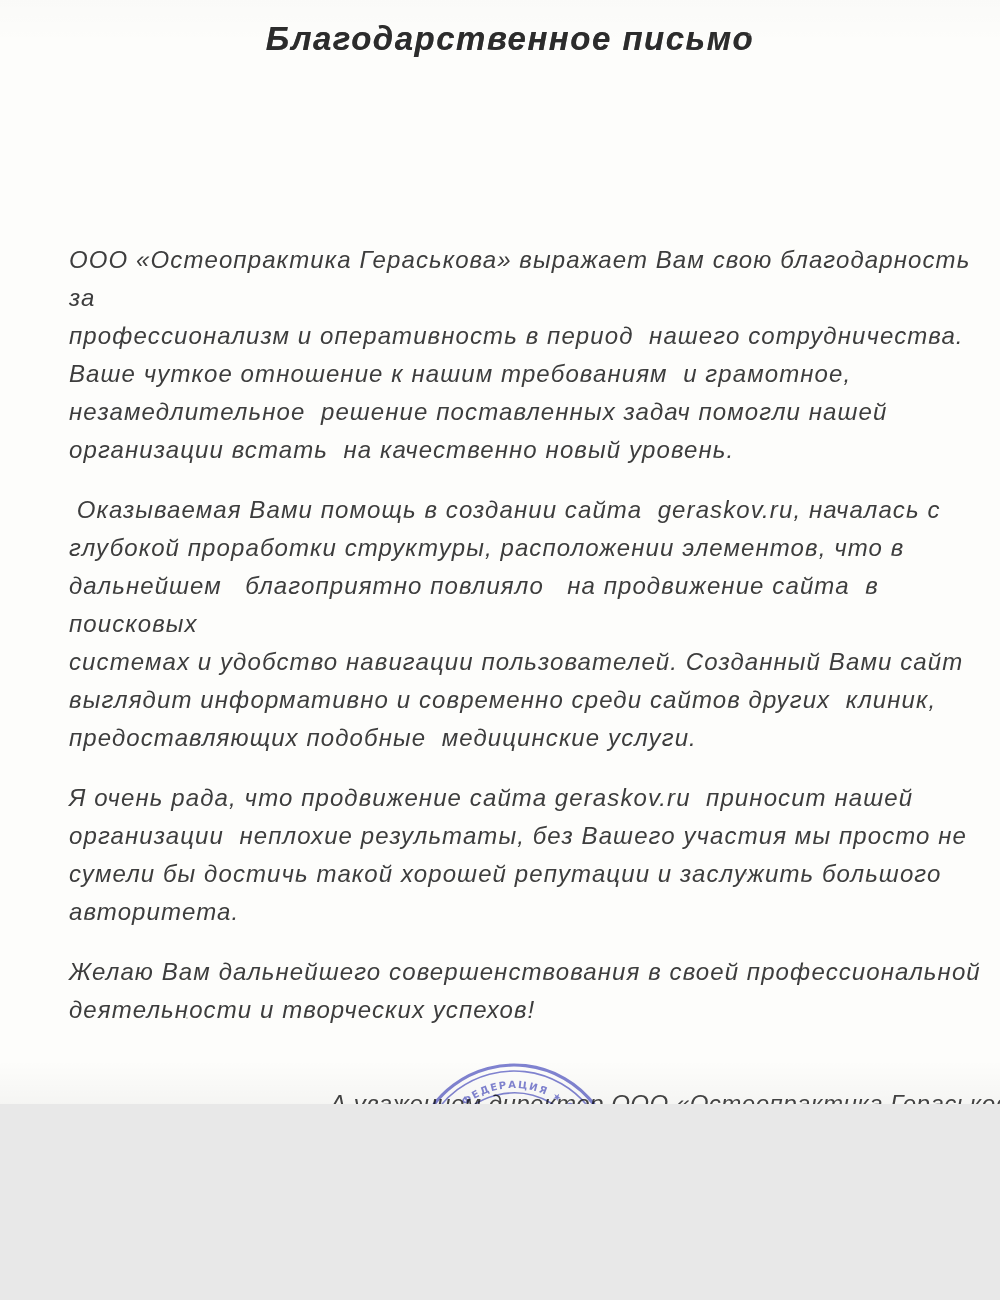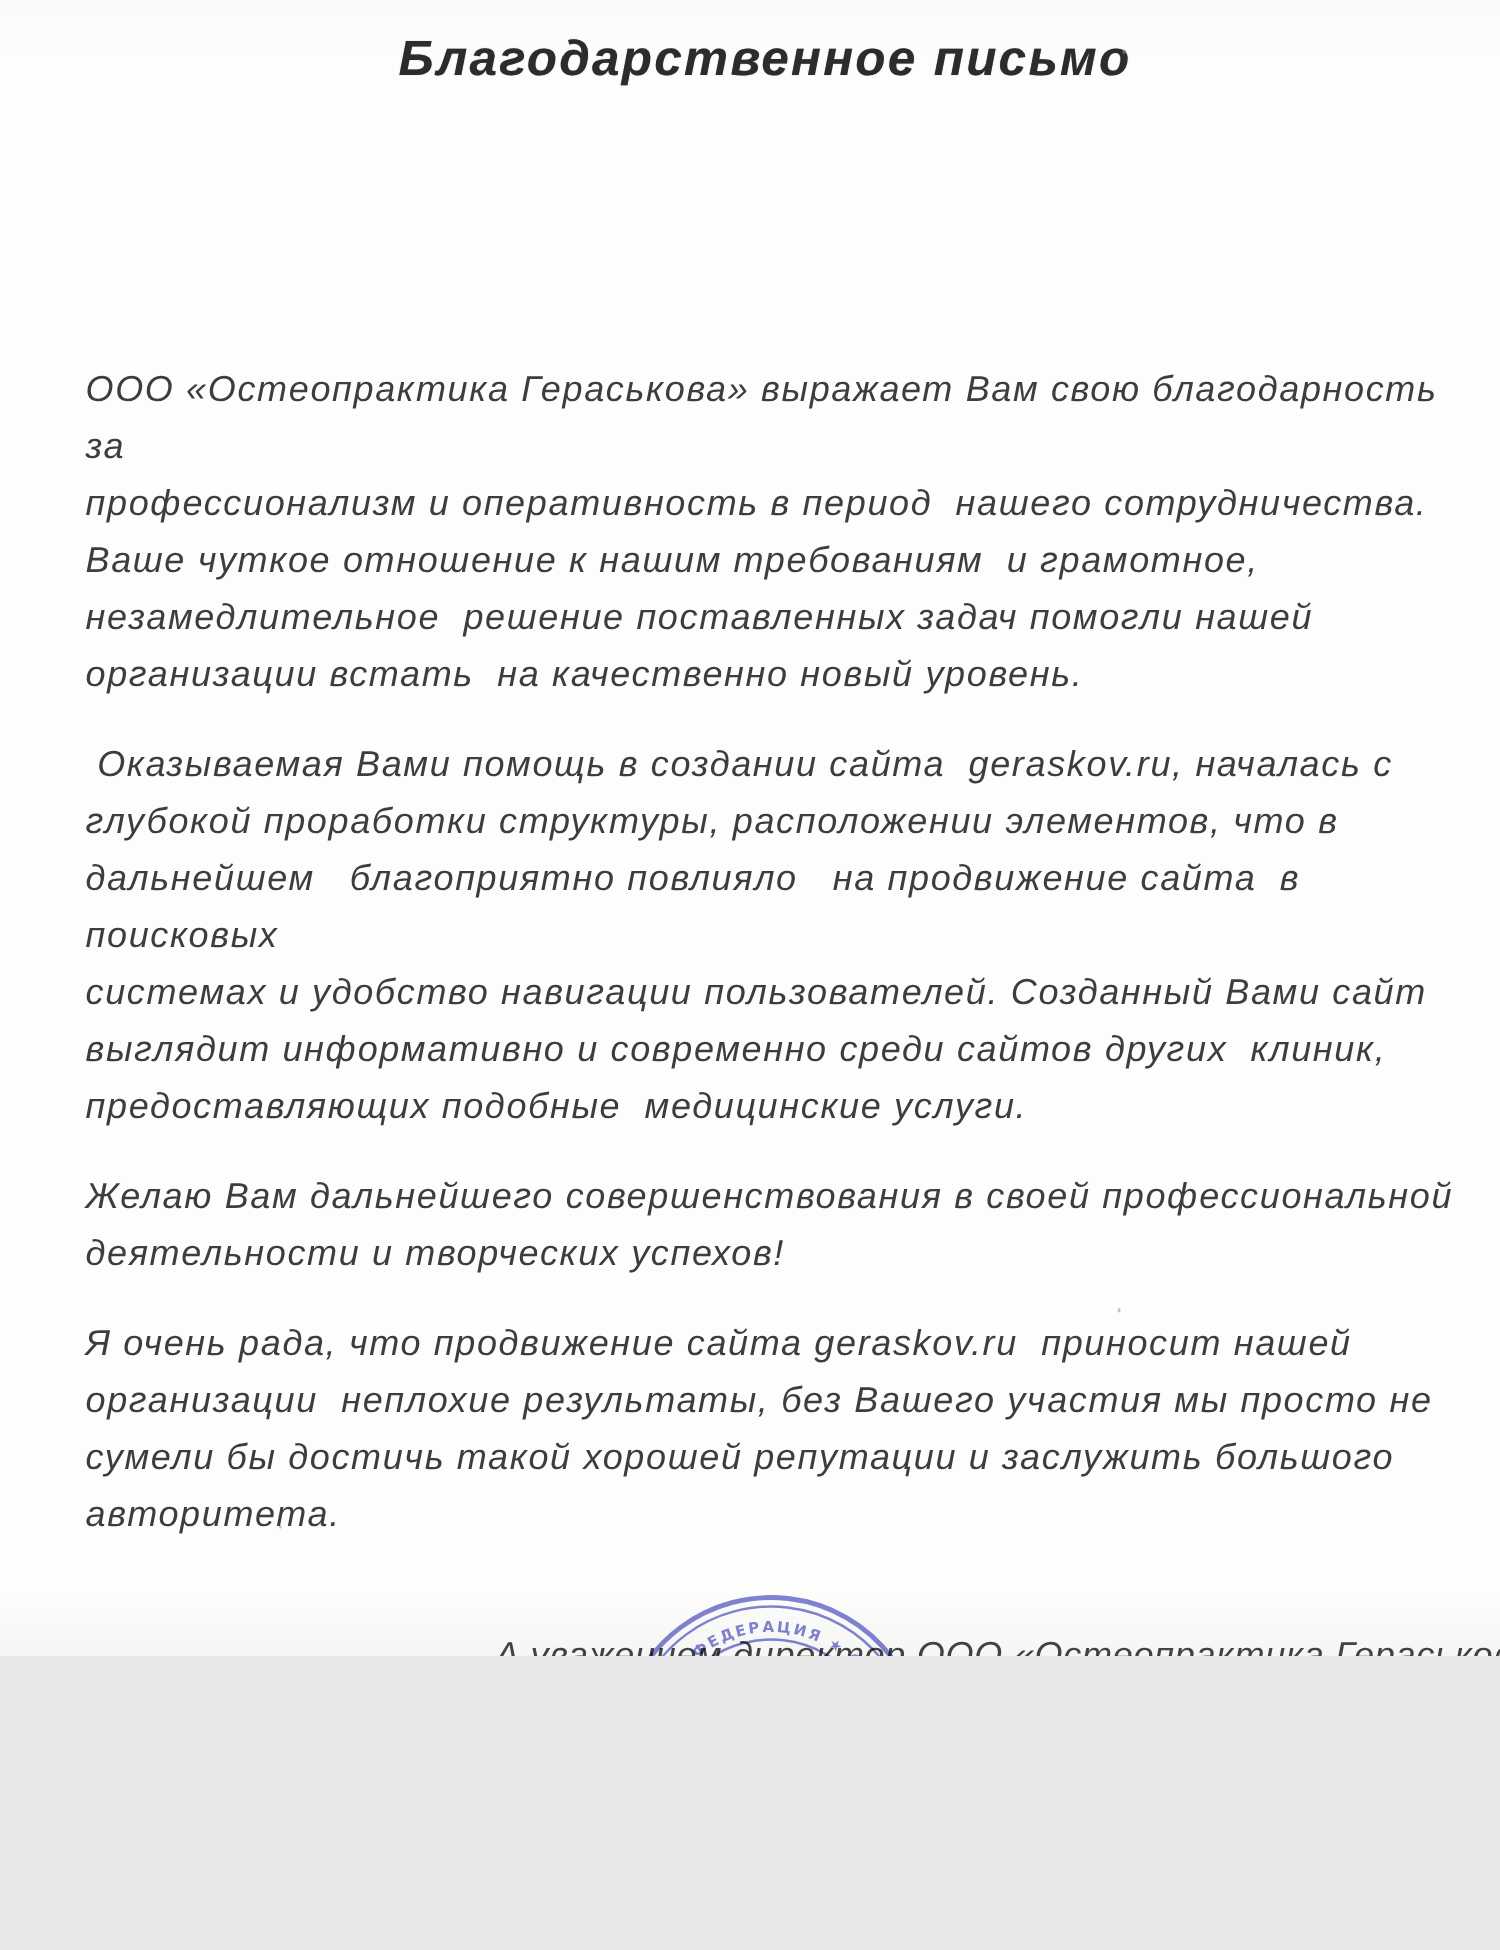--- a/index.html
+++ b/index.html
@@ -19,21 +19,21 @@
     text-shadow:0 0 0.6px rgba(40,40,40,0.55);
   }
   .salutation {
     position:absolute; top:144px; left:238px;
     font-size:26px; letter-spacing:1.3px; color:#3a3a3a;
   }
   .body-text {
     position:absolute; top:241px; left:57px; width:925px;
     font-size:24px; line-height:38px; letter-spacing:1.1px;
   }
-  .body-text p { margin:0 0 22px 0; white-space:pre-wrap; }
+  .body-text p { margin:0 0 22px 12px; white-space:pre-wrap; }
   .closing-line {
     position:absolute; top:1090px; left:330px;
     font-size:24px; letter-spacing:0.5px; color:#424242; white-space:nowrap;
   }
   .seal-mark {
     position:absolute; top:1140px; left:432px;
     font-size:23px; letter-spacing:1px; color:#4a4a4a;
   }
   .sig-line {
     position:absolute; top:1166px; left:547px; width:238px; height:0;
@@ -67,26 +67,26 @@
 профессионализм и оперативность в период  нашего сотрудничества.
 Ваше чуткое отношение к нашим требованиям  и грамотное,
 незамедлительное  решение поставленных задач помогли нашей
 организации встать  на качественно новый уровень.</p>
     <p> Оказываемая Вами помощь в создании сайта  geraskov.ru, началась с
 глубокой проработки структуры, расположении элементов, что в
 дальнейшем   благоприятно повлияло   на продвижение сайта  в поисковых
 системах и удобство навигации пользователей. Созданный Вами сайт
 выглядит информативно и современно среди сайтов других  клиник,
 предоставляющих подобные  медицинские услуги.</p>
-    <p>Желаю Вам дальнейшего совершенствования в своей профессиональной
-деятельности и творческих успехов!</p>
     <p>Я очень рада, что продвижение сайта geraskov.ru  приносит нашей
 организации  неплохие результаты, без Вашего участия мы просто не
 сумели бы достичь такой хорошей репутации и заслужить большого
 авторитета.</p>
+    <p>Желаю Вам дальнейшего совершенствования в своей профессиональной
+деятельности и творческих успехов!</p>
   </div>
 
   <div class="closing-line">А уважением директор ООО «Остеопрактика Гераськова »</div>
 
   <div class="seal-mark">М.П.</div>
 
   <div class="sig-line"></div>
 
   <div class="signee">(Гераськова А.В)</div>
 

